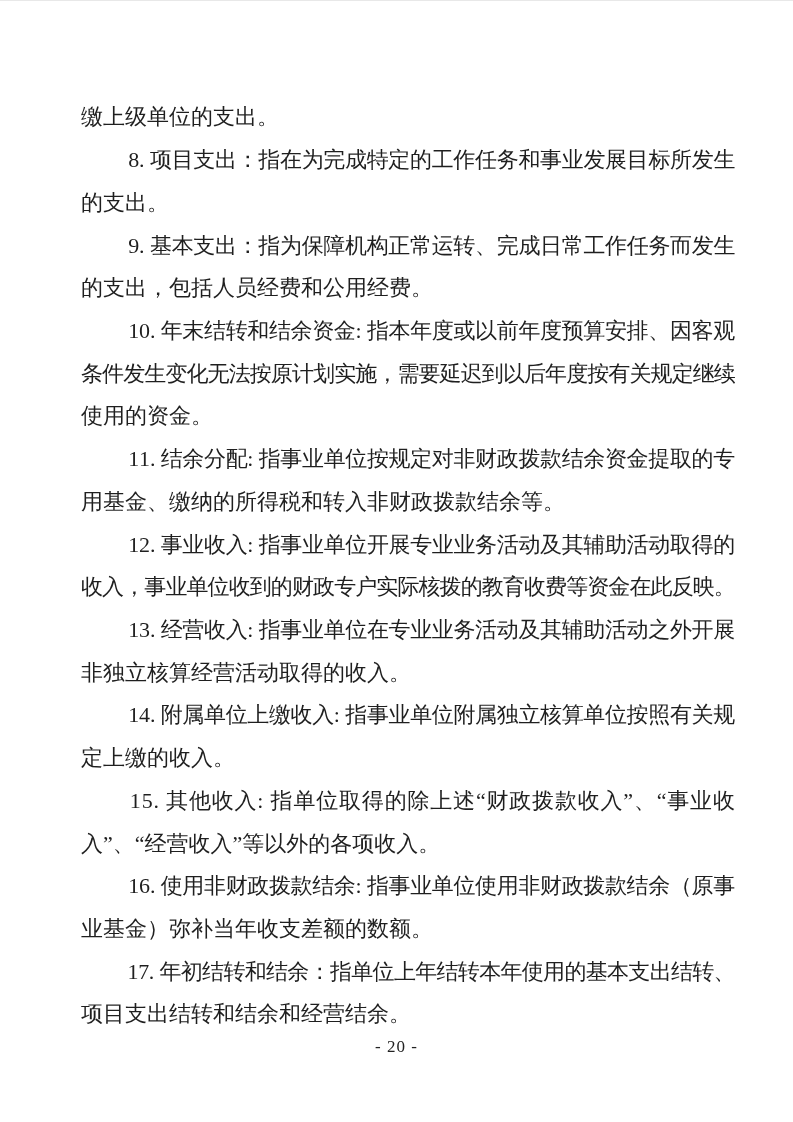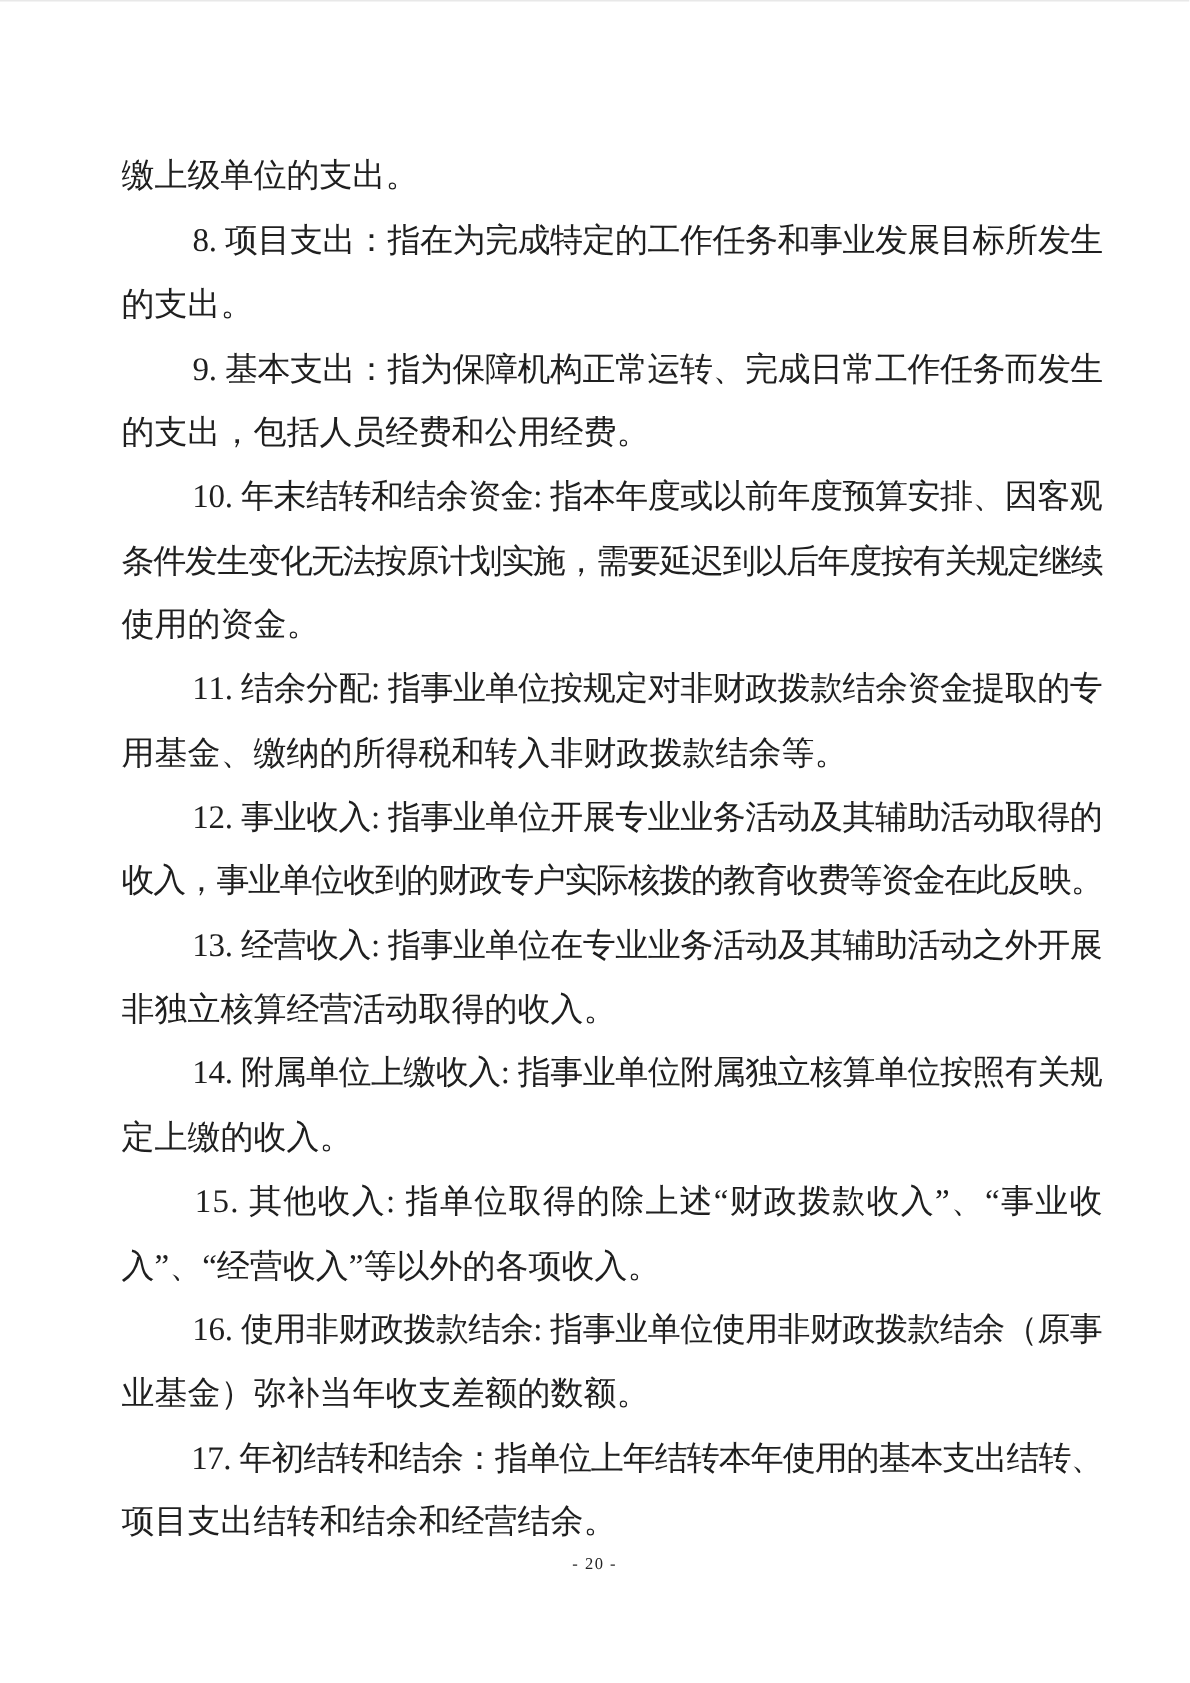--- a/index.html
+++ b/index.html
@@ -46,21 +46,21 @@
     flex: 0 0 auto;
     width: 48px;
     height: 1px;
   }
   .page-number {
     position: absolute;
     left: 0;
     right: 0;
     top: 1036px;
     text-align: center;
-    font-size: 11px;
+    font-size: 17px;
     letter-spacing: 1px;
     color: #222222;
   }
 </style>
 </head>
 <body>
 
 <div class="page">
   <div class="doc-body">
       <div class="para">

